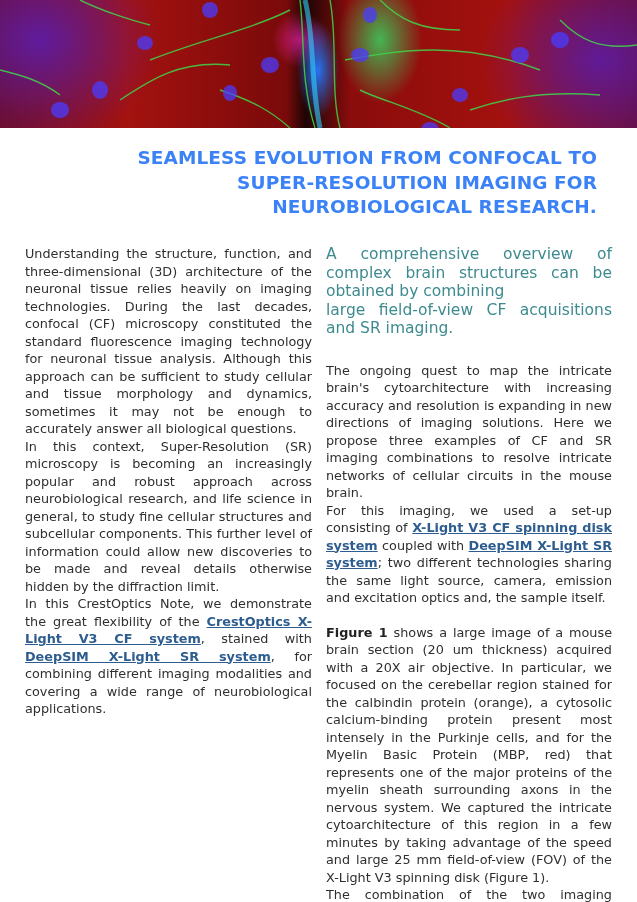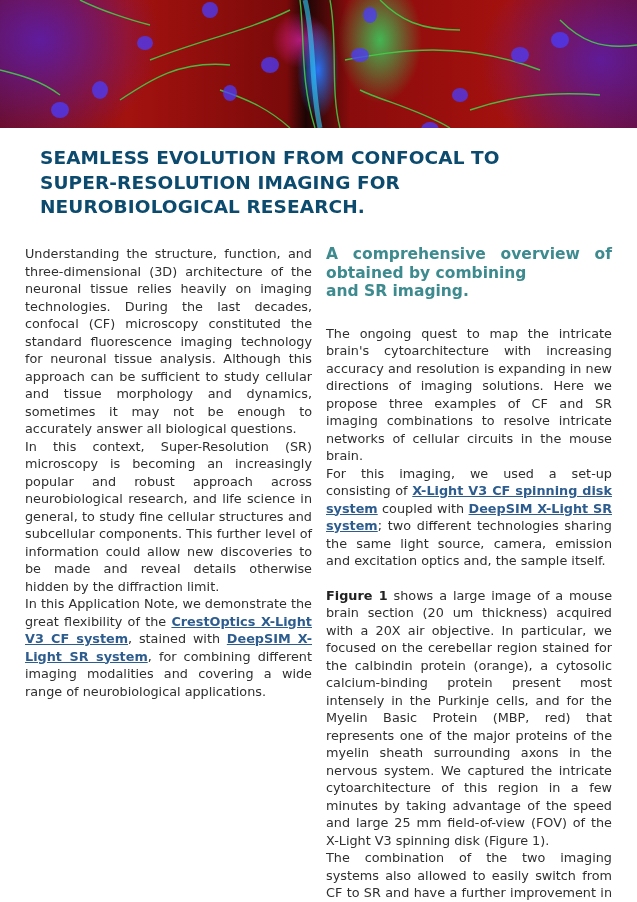--- a/index.html
+++ b/index.html
@@ -17,22 +17,22 @@
         radial-gradient(ellipse 60px 90px at 380px 40px, rgba(60,200,90,0.9), rgba(0,0,0,0) 70%),
         radial-gradient(ellipse 30px 70px at 318px 70px, rgba(40,120,255,0.95), rgba(0,0,0,0) 70%),
         radial-gradient(ellipse 40px 40px at 300px 40px, rgba(255,40,200,0.6), rgba(0,0,0,0) 70%),
         radial-gradient(ellipse 160px 140px at 40px 40px, rgba(90,30,180,0.85), rgba(0,0,0,0) 75%),
         radial-gradient(ellipse 160px 140px at 600px 60px, rgba(90,30,180,0.8), rgba(0,0,0,0) 75%),
         linear-gradient(90deg, #6d0c22 0%, #a3120f 20%, #7a0a0a 45%, #1c0505 48%, #8a0c0c 55%, #a4110e 80%, #6a0c2c 100%);
     }
     .hero svg { position: absolute; left: 0; top: 0; }
     .title {
       position: absolute; left: 40px; top: 146px; width: 557px;
-      text-align: left;
-      color: #0c4a6e;
+      text-align: right;
+      color: #3b82f6;
       font-family: "DejaVu Sans", sans-serif;
       font-weight: bold;
       font-size: 18.5px;
       line-height: 24.5px;
       letter-spacing: 0.1px;
       margin: 0;
     }
     .col {
       position: absolute;
       font-size: 12.8px;
@@ -43,21 +43,21 @@
     .col p { margin: 0; }
     .left { left: 25px; top: 245px; width: 287px; }
     .right { left: 326px; top: 245px; width: 286px; }
     .lead {
       color: #3d8a8f;
       font-size: 15.5px;
       line-height: 18.5px;
       margin: 0 0 24px 0 !important;
       text-align: justify;
     }
-    .lead span { display: block; text-align: justify; text-align-last: justify; font-weight: bold; }
+    .lead span { display: block; text-align: justify; text-align-last: justify; }
     .lead span.last { text-align-last: left; }
     a.lnk {
       color: #2d5c8e; font-weight: bold; text-decoration: underline;
     }
     b.strong { color: #222; }
     .gap { height: 17px; }
   </style>
 </head>
 <body>
 
@@ -100,28 +100,30 @@
 <h1 class="title">
   <span>SEAMLESS EVOLUTION FROM CONFOCAL TO</span><br>
   <span>SUPER-RESOLUTION IMAGING FOR</span><br>
   <span>NEUROBIOLOGICAL RESEARCH.</span>
 </h1>
 
 <div class="col left">
   <p>Understanding the structure, function, and three-dimensional (3D) architecture of the neuronal tissue relies heavily on imaging technologies. During the last decades, confocal (CF) microscopy constituted the standard fluorescence imaging technology for neuronal tissue analysis. Although this approach can be sufficient to study cellular and tissue morphology and dynamics, sometimes it may not be enough to accurately answer all biological questions.</p>
   <p>In this context, Super-Resolution (SR) microscopy is becoming an increasingly popular and robust approach across neurobiological research, and life science in general, to study fine cellular structures and subcellular components. This further level of information could allow new discoveries to be made and reveal details otherwise hidden by the diffraction limit.</p>
   <p>
-    <span>In this Application Note, we demonstrate the great flexibility of the </span><a class="lnk" href="#">CrestOptics X-Light V3 CF system</a><span>, stained with </span><a class="lnk" href="#">DeepSIM X-Light SR system</a><span>, for combining different imaging modalities and covering a wide range of neurobiological applications.</span>
+    <span>In this CrestOptics Note, we demonstrate the great flexibility of the </span><a class="lnk" href="#">CrestOptics X-Light V3 CF system</a><span>, stained with </span><a class="lnk" href="#">DeepSIM X-Light SR system</a><span>, for combining different imaging modalities and covering a wide range of neurobiological applications.</span>
   </p>
 </div>
 
 <div class="col right">
   <p class="lead">
     <span>A comprehensive overview of</span>
+    <span>complex brain structures can be</span>
     <span class="last">obtained by combining</span>
+    <span>large field-of-view CF acquisitions</span>
     <span class="last">and SR imaging.</span>
   </p>
   <p>The ongoing quest to map the intricate brain's cytoarchitecture with increasing accuracy and resolution is expanding in new directions of imaging solutions. Here we propose three examples of CF and SR imaging combinations to resolve intricate networks of cellular circuits in the mouse brain.</p>
   <p>
     <span>For this imaging, we used a set-up consisting of </span><a class="lnk" href="#">X-Light V3 CF spinning disk system</a><span> coupled with </span><a class="lnk" href="#">DeepSIM X-Light SR system</a><span>; two different technologies sharing the same light source, camera, emission and excitation optics and, the sample itself.</span>
   </p>
   <div class="gap"></div>
   <p>
     <b class="strong">Figure 1</b><span> shows a large image of a mouse brain section (20 um thickness) acquired with a 20X air objective. In particular, we focused on the cerebellar region stained for the calbindin protein (orange), a cytosolic calcium-binding protein present most intensely in the Purkinje cells, and for the Myelin Basic Protein (MBP, red) that represents one of the major proteins of the myelin sheath surrounding axons in the nervous system. We captured the intricate cytoarchitecture of this region in a few minutes by taking advantage of the speed and large 25 mm field-of-view (FOV) of the X-Light V3 spinning disk (Figure 1).</span>
   </p>

